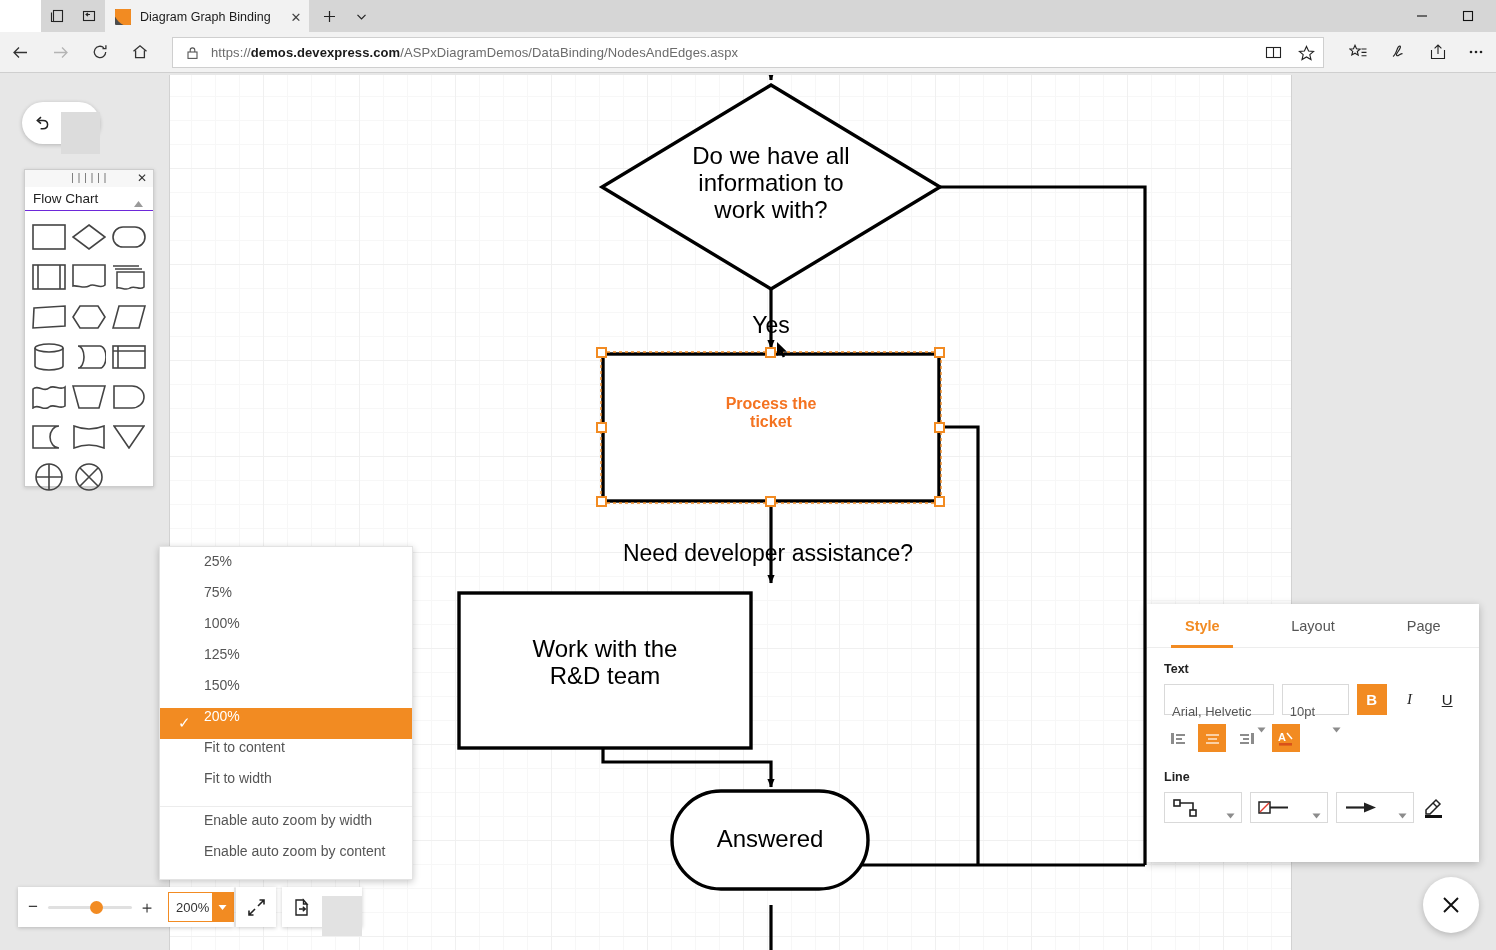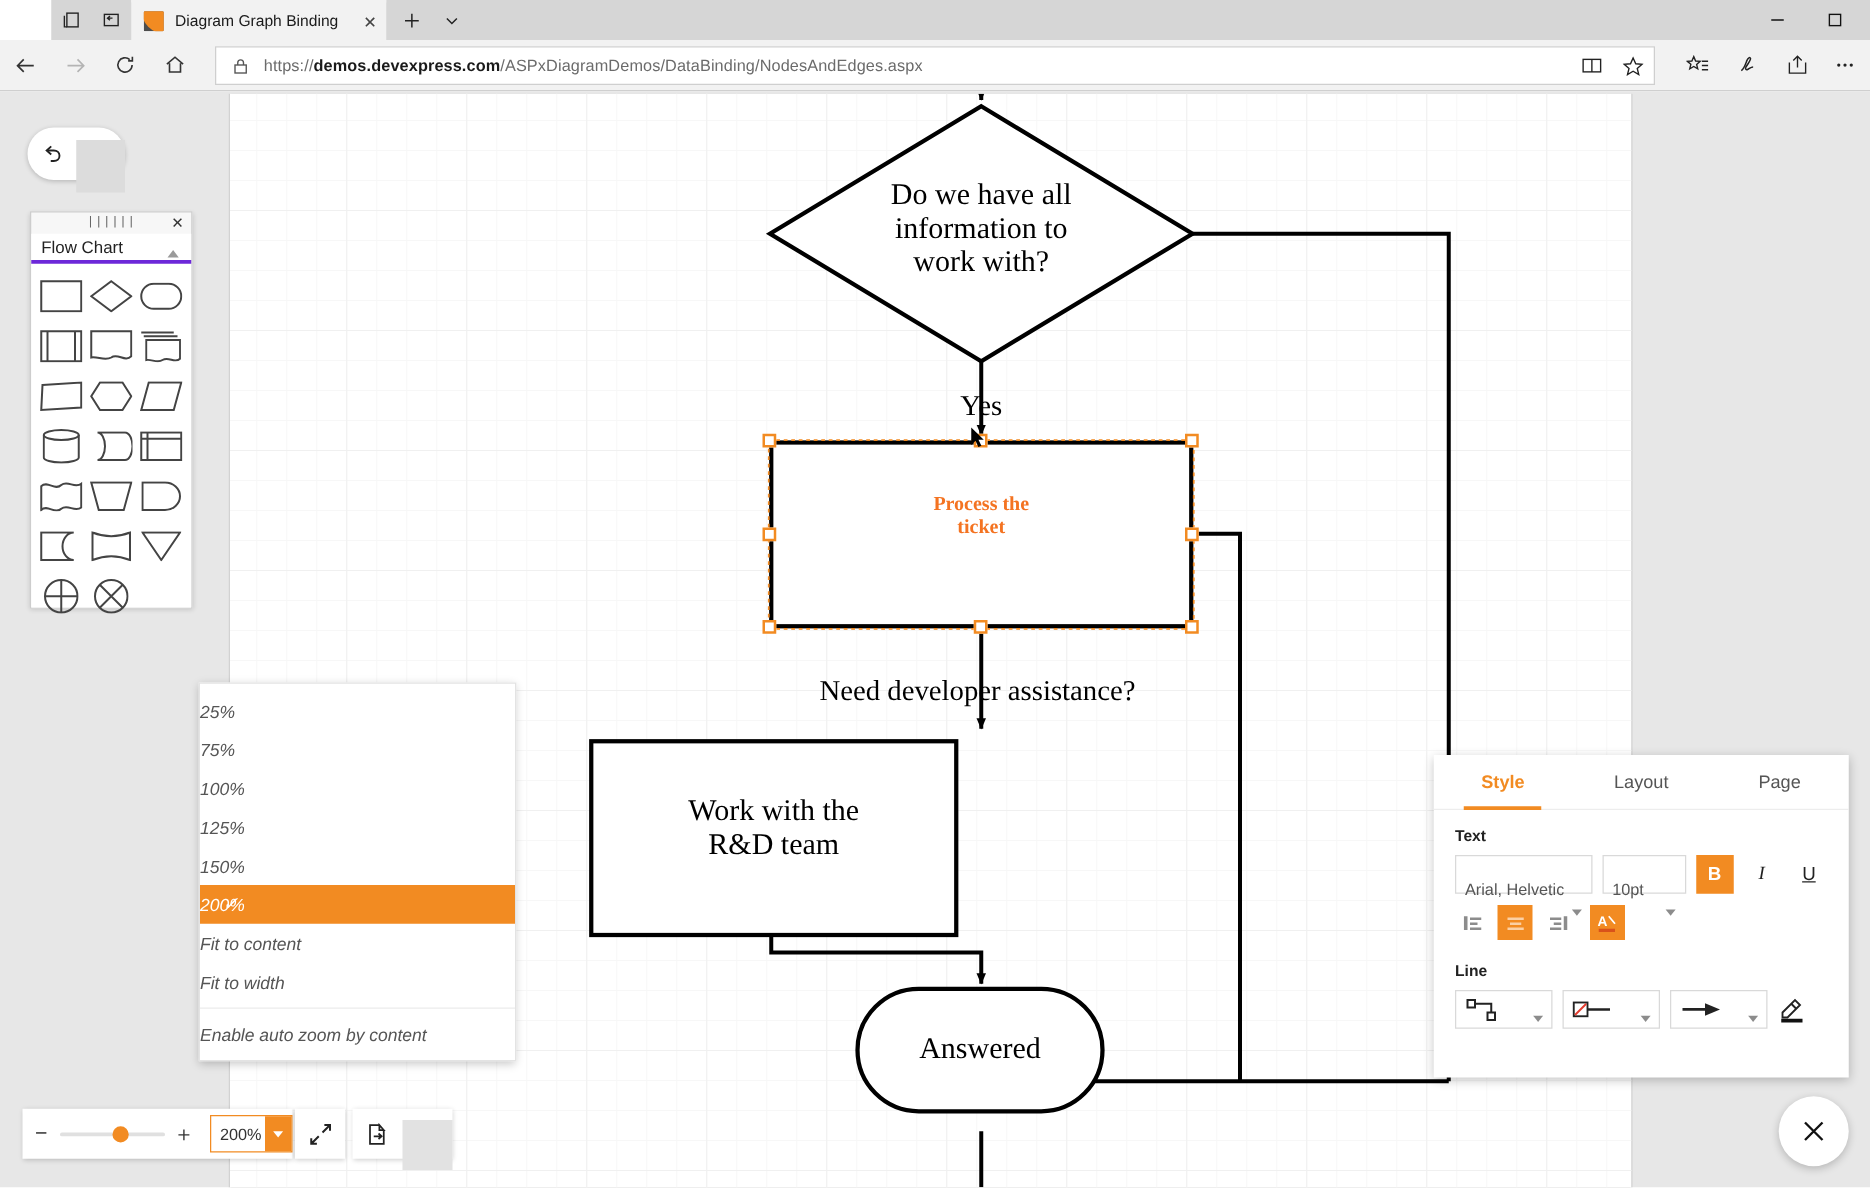--- a/index.html
+++ b/index.html
@@ -75,31 +75,30 @@
     width: 33px; height: 29px; display: flex;
     align-items: center; justify-content: center;
   }
 
   
   .appbody {
     position: absolute; left: 0; top: 73px; width: 1496px; height: 877px;
     background: #e7e7e7;
   }
   .canvas {
-    position: absolute; left: 184px; top: 2px; width: 1121px; height: 875px;
+    position: absolute; left: 170px; top: 2px; width: 1121px; height: 875px;
     background: #fff; overflow: hidden;
     background-image:
       linear-gradient(to right, #f0f0f0 1px, transparent 1px),
       linear-gradient(to bottom, #f0f0f0 1px, transparent 1px),
       linear-gradient(to right, #f7f7f7 1px, transparent 1px),
       linear-gradient(to bottom, #f7f7f7 1px, transparent 1px);
     background-size: 96px 96px, 96px 96px, 24px 24px, 24px 24px;
     background-position: -3px -3px, -3px -3px, -3px -3px, -3px -3px;
     box-shadow: -1px 0 0 #d2d2d2, 1px 0 0 #d2d2d2;
-    font-family: Liberation Serif, serif;
   }
   .canvas svg { position: absolute; left: 0; top: 0; }
   .node-label {
     position: absolute; text-align: center; color: #000;
     line-height: 1.12; pointer-events: none;
   }
   .edge-label {
     position: absolute; text-align: center; color: #000; white-space: nowrap;
   }
   .sel-handle {
@@ -126,41 +125,41 @@
     box-shadow: 0 1px 4px rgba(0,0,0,.16);
   }
   .pal-bar { position: relative; height: 17px; }
   .pal-grip {
     position: absolute; left: 50%; transform: translateX(-50%); top: 3px;
     font-size: 10px; letter-spacing: .5px; color: #666; font-family: "Liberation Mono", monospace;
   }
   .pal-close { position: absolute; right: 6px; top: 1px; font-size: 12px; color: #333; }
   .pal-head {
     position: relative; height: 24px; display: flex; align-items: center;
-    padding: 0 8px; border-bottom: 3px solid #6d28d9; background: #fff;
+    padding: 0 8px; border-bottom: 1px solid #6d28d9; background: #fff;
   }
   .pal-title { font-size: 13.5px; color: #222; }
   .pal-chev { position: absolute; right: 9px; top: 7px; }
   .pal-grid {
     display: grid; grid-template-columns: repeat(3, 1fr);
     padding: 6px 4px 4px; background: #fff; height: 275px; align-content: start;
   }
   .pal-cell {
     height: 40px; display: flex; align-items: center; justify-content: center;
   }
 
   
   .zoommenu {
     position: absolute; left: 159px; top: 473px; width: 254px;
     background: #fff; border: 1px solid #e3e3e3;
     box-shadow: 0 2px 7px rgba(0,0,0,.22); padding: 6px 0 5px;
   }
   .zm-item {
-    height: 31px; display: flex; align-items: center;
-    font-size: 14px; color: #555; position: relative; font-style: italic;
+    height: 31px; display: flex; align-items: flex-start;
+    padding-left: 44px; font-size: 14px; color: #555; position: relative;
   }
   .zm-item.sel { background: #f28b22; color: #fff; }
   .zm-check { position: absolute; left: 18px; top: 6px; font-size: 15px; }
   .zm-sep { height: 1px; background: #ececec; margin: 5px 0; }
 
   
   .bottombar {
     position: absolute; left: 18px; top: 814px; width: 216px; height: 40px;
     background: #fff; box-shadow: 0 1px 4px rgba(0,0,0,.2);
     display: flex; align-items: center;
@@ -589,20 +588,23 @@
         <span class="zm-check">✓</span>
         <span>200%</span>
       </div>
       <div class="zm-item">
           <span>Fit to content</span>
         </div>
       <div class="zm-item">
           <span>Fit to width</span>
         </div>
       <div class="zm-sep"></div>
+      <div class="zm-item">
+          <span>Enable auto zoom by width</span>
+        </div>
       <div class="zm-item">
           <span>Enable auto zoom by content</span>
         </div>
     </div>
 
     <div class="bottombar">
       <div class="zoom-minus">−</div>
       <div class="slider">
         <div class="track"></div>
         <div class="knob"></div>

